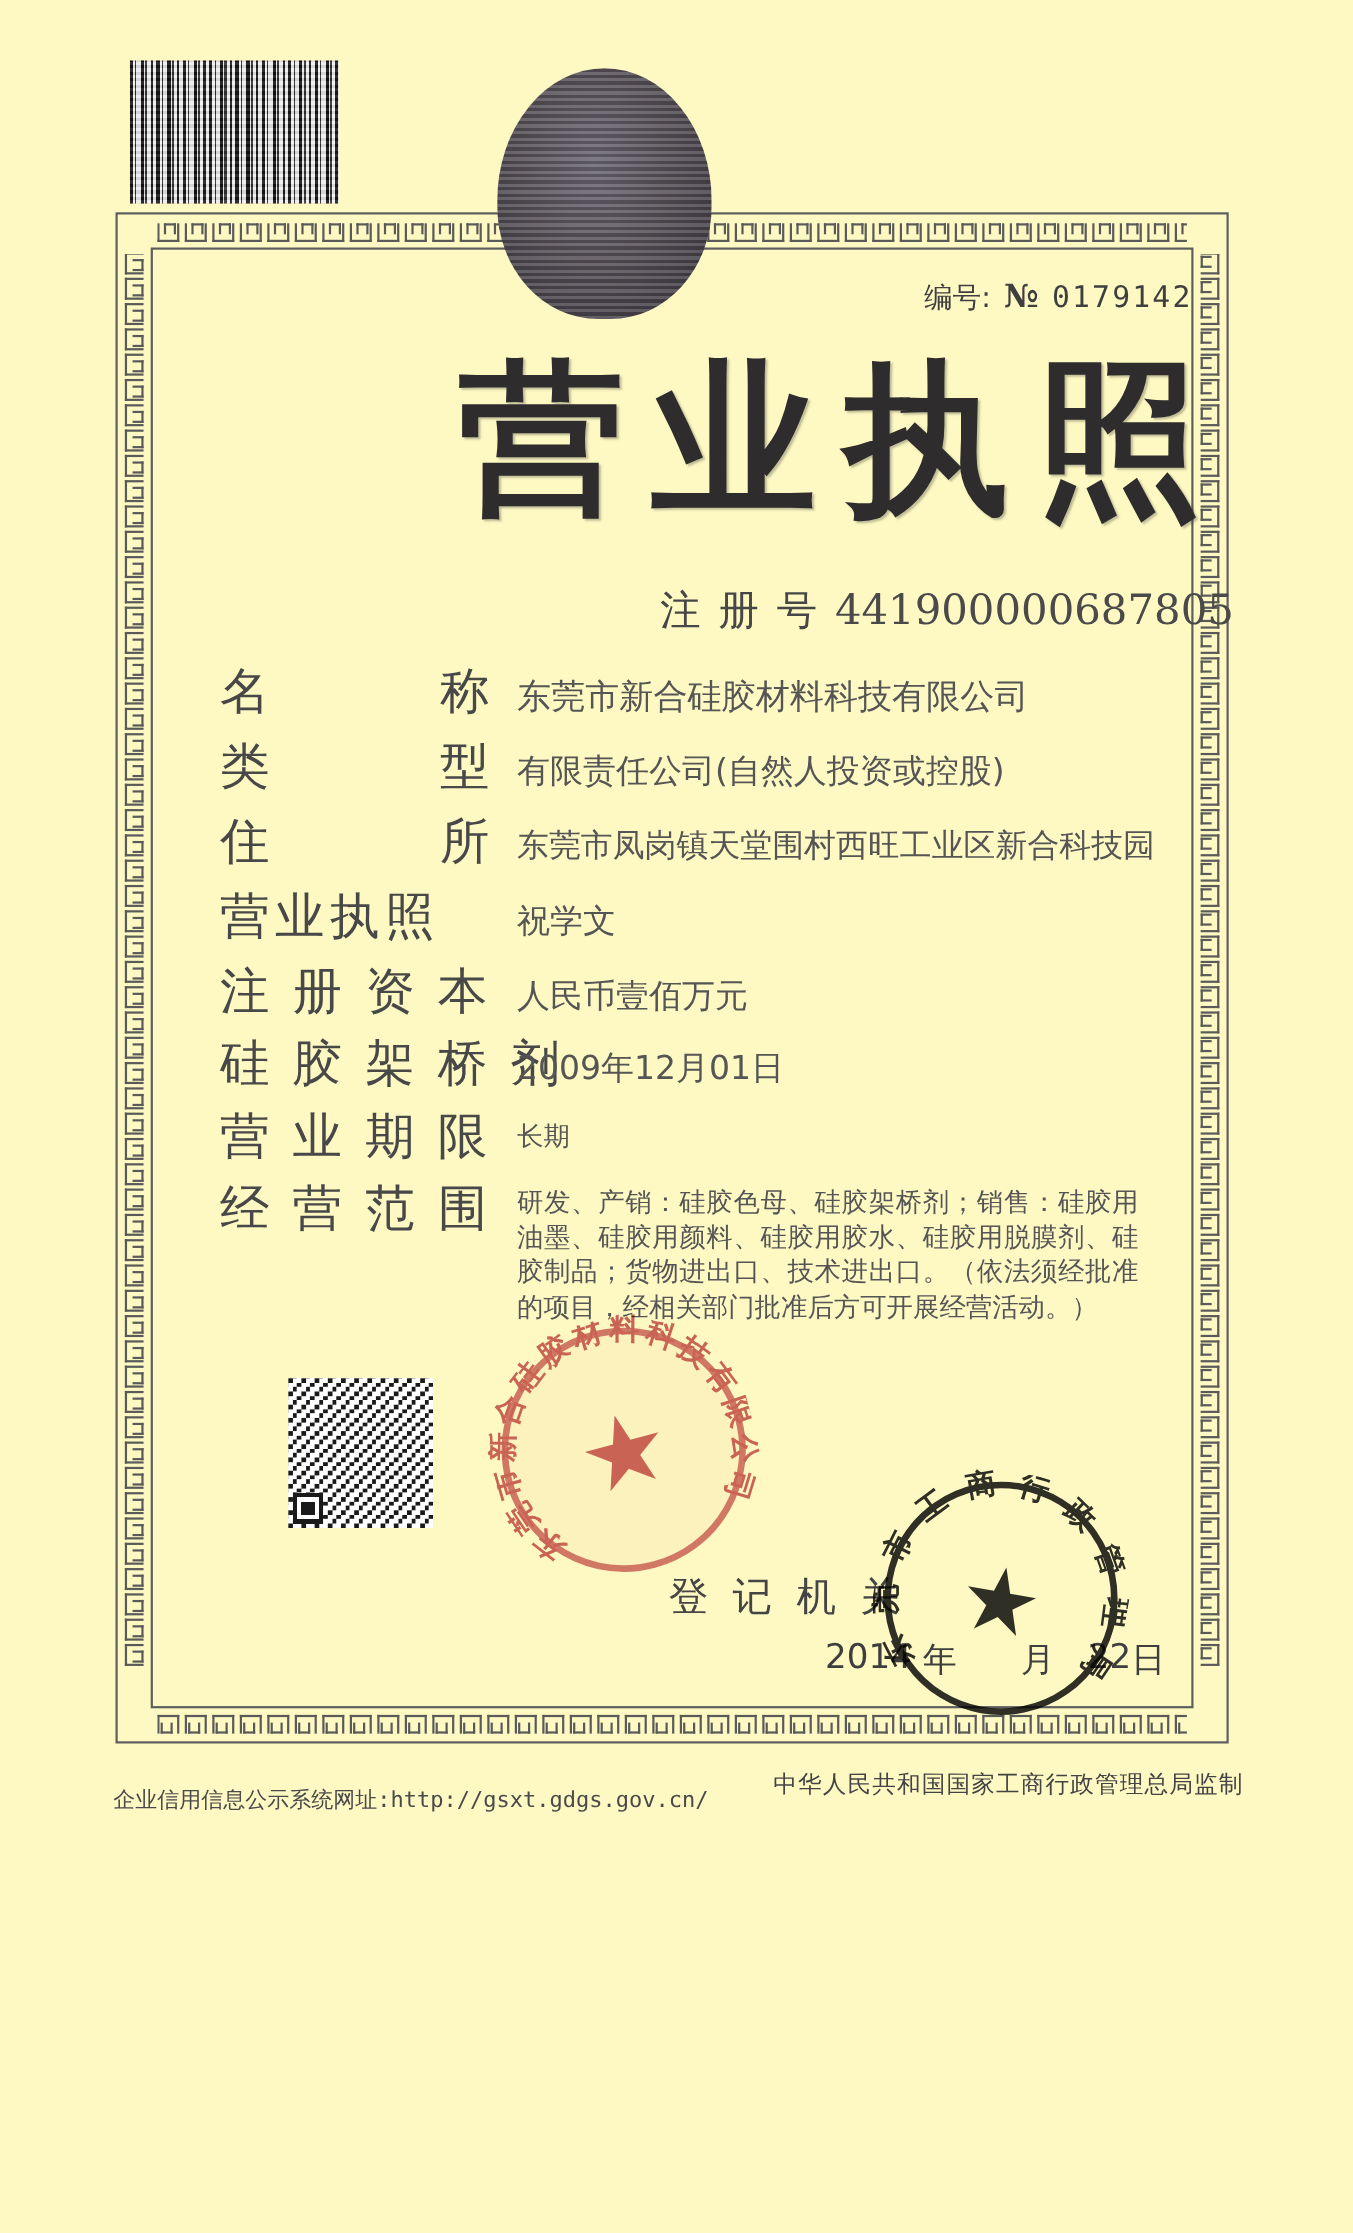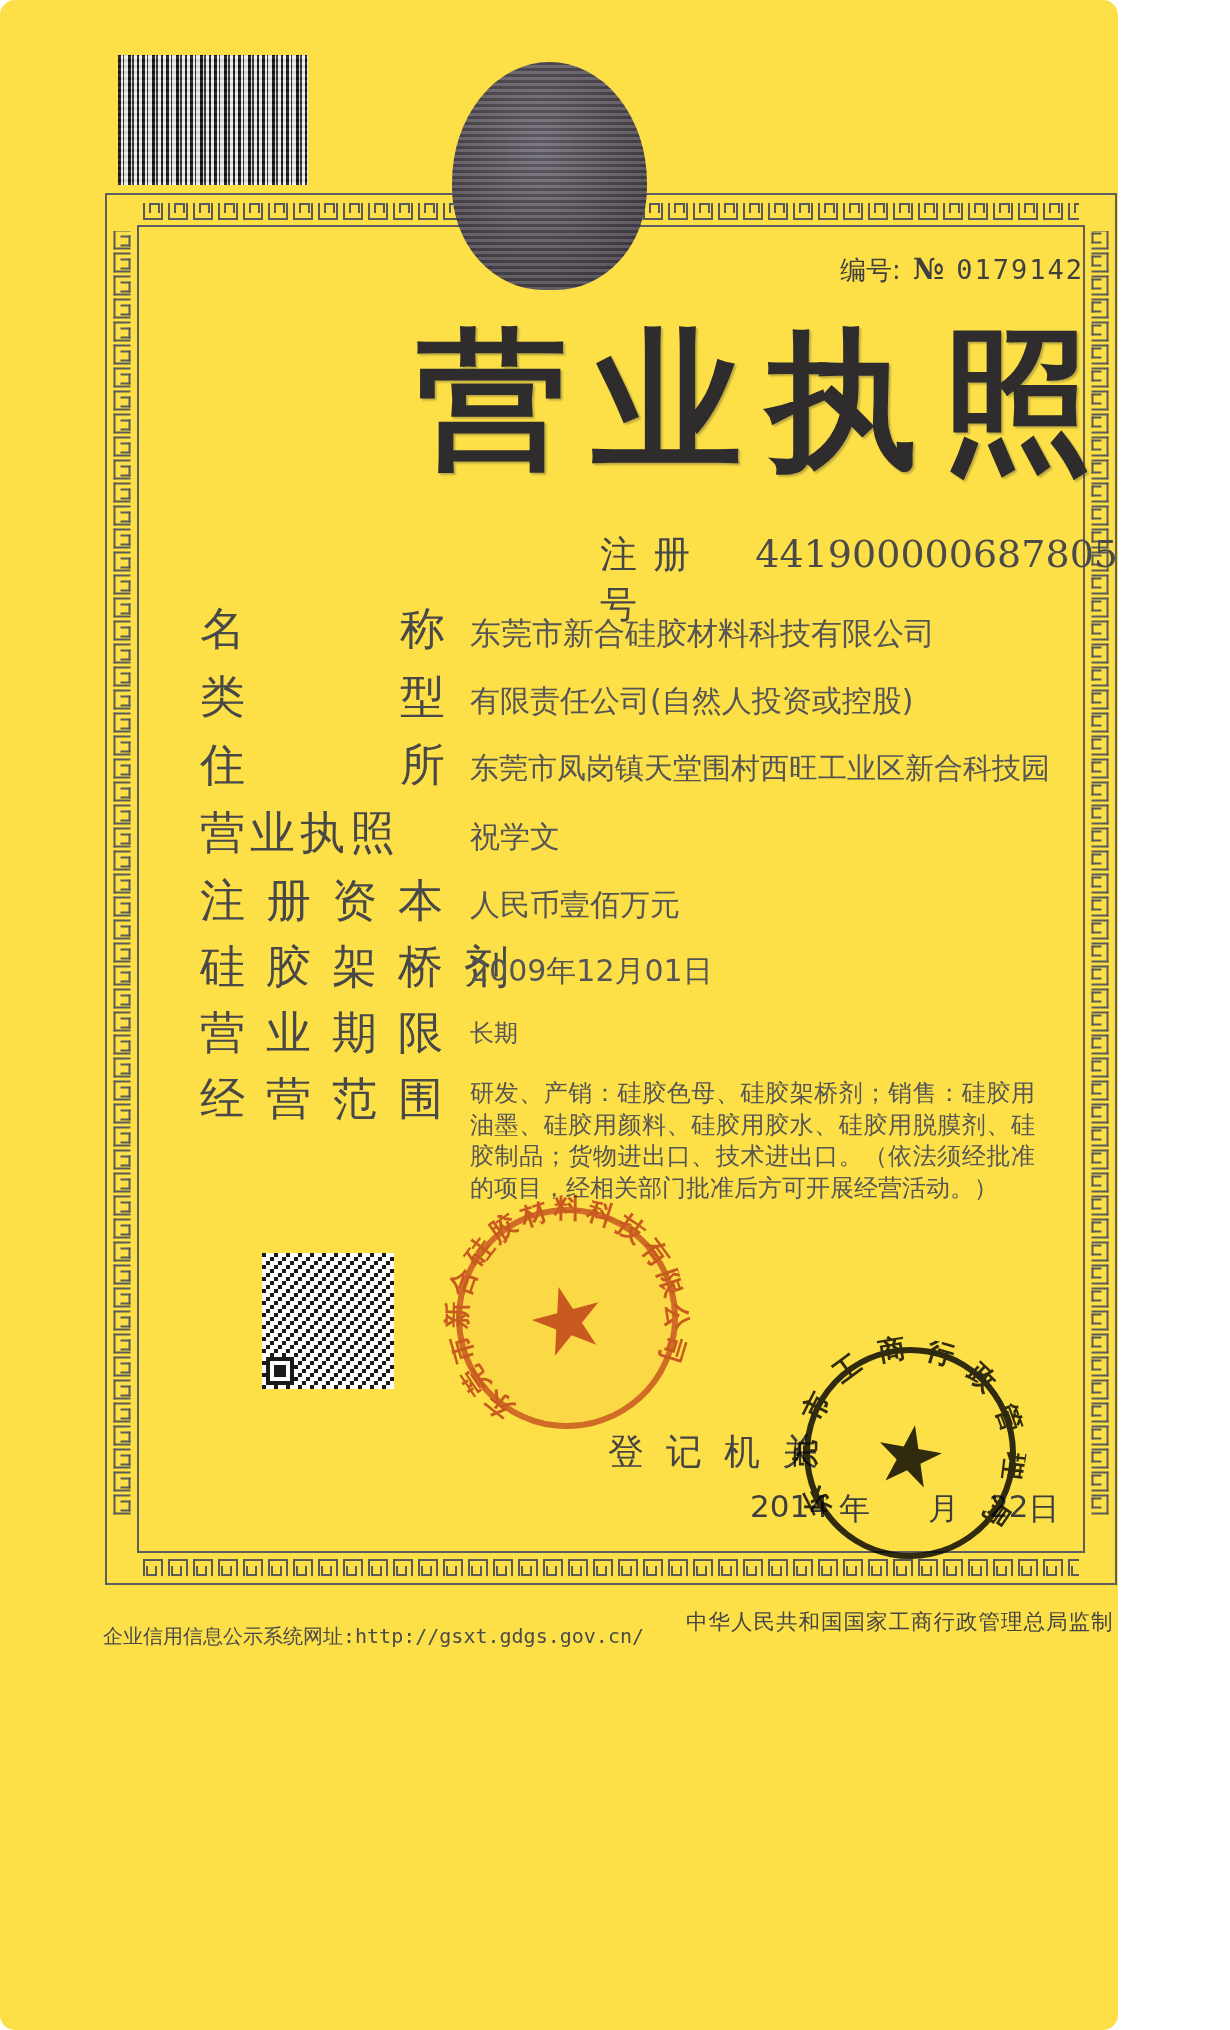--- a/index.html
+++ b/index.html
@@ -1,17 +1,17 @@
 <!DOCTYPE html>
 <html><head>
 <meta charset="utf-8">
 <style>
   html,body{margin:0;padding:0;background:#ffffff;}
-  .page{position:relative;width:1118px;height:2030px;background:#fde047;overflow:hidden;
-        font-family:"DejaVu Sans",sans-serif;color:#4a4a4a;border-radius:15px;}
+  .page{position:relative;width:1230px;height:2030px;background:#fef9c3;overflow:hidden;
+        font-family:"DejaVu Sans",sans-serif;color:#4a4a4a;}
 
   
   .barcode{position:absolute;left:118px;top:55px;width:190px;height:130px;
     background-image:
       repeating-linear-gradient(0deg, rgba(255,255,255,.10) 0 3px, rgba(0,0,0,.10) 3px 6px),
       repeating-linear-gradient(90deg,#161616 0 3px,#f2f2f2 3px 5px,#2b2b2b 5px 6px,#ececec 6px 10px,#111 10px 13px,#e9e9e9 13px 14px,#303030 14px 16px,#f0f0f0 16px 19px,#1a1a1a 19px 21px,#eee 21px 24px);
     filter:blur(.3px);}
 
   
   .emblem{position:absolute;left:452px;top:62px;width:195px;height:228px;
@@ -82,21 +82,21 @@
              color:#454545;z-index:4;}
   .issue-date{position:absolute;left:750px;top:1488px;font-size:31px;color:#3e3e3e;
               display:flex;align-items:flex-start;z-index:4;}
   .issue-date .m{margin-left:58px;}
   .issue-date .d{margin-left:30px;}
   .issue-date .yu{margin-left:10px;}
 
   
   .footer-left{position:absolute;left:103px;top:1607px;font-size:20px;color:#4a4a4a;
                font-family:"DejaVu Sans Mono",monospace;z-index:4;margin-top:16px;}
-  .footer-right{position:absolute;left:686px;top:1607px;font-size:21.5px;color:#444;
+  .footer-right{position:absolute;left:703px;top:1607px;font-size:21.5px;color:#444;
                letter-spacing:1px;z-index:4;}
 </style>
 </head>
 <body>
 
 <div class="page">
 
   <div class="barcode"></div>
   <div class="emblem"></div>
 

